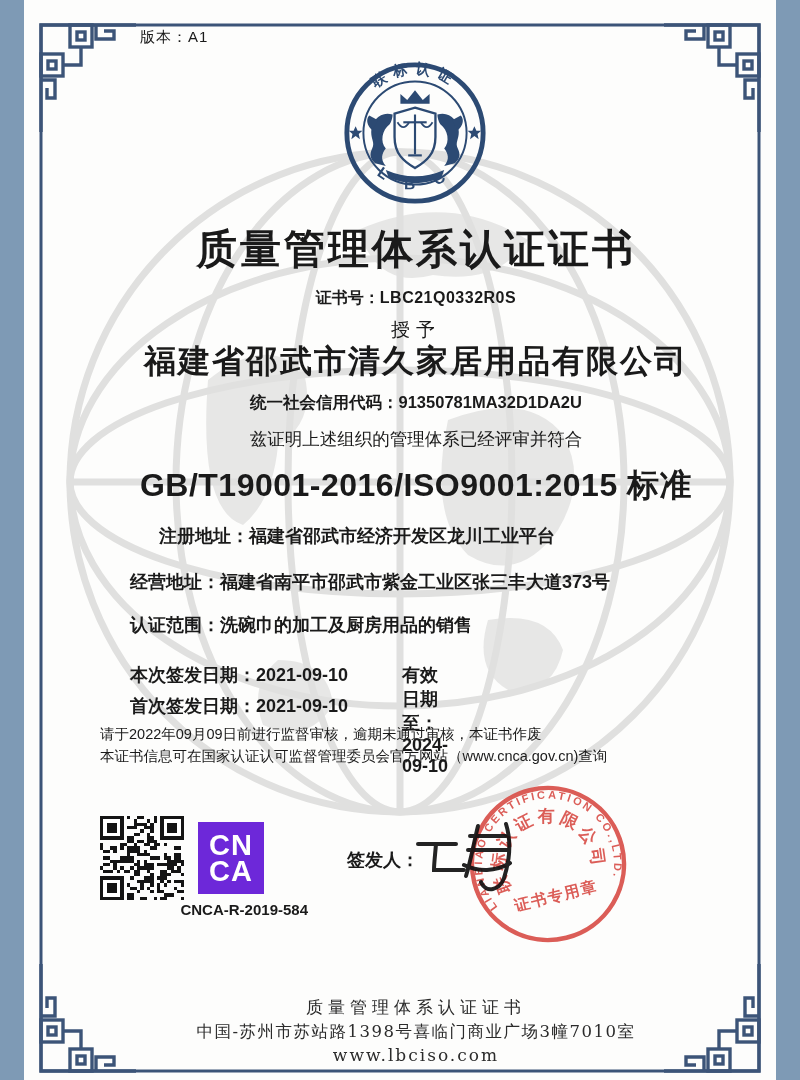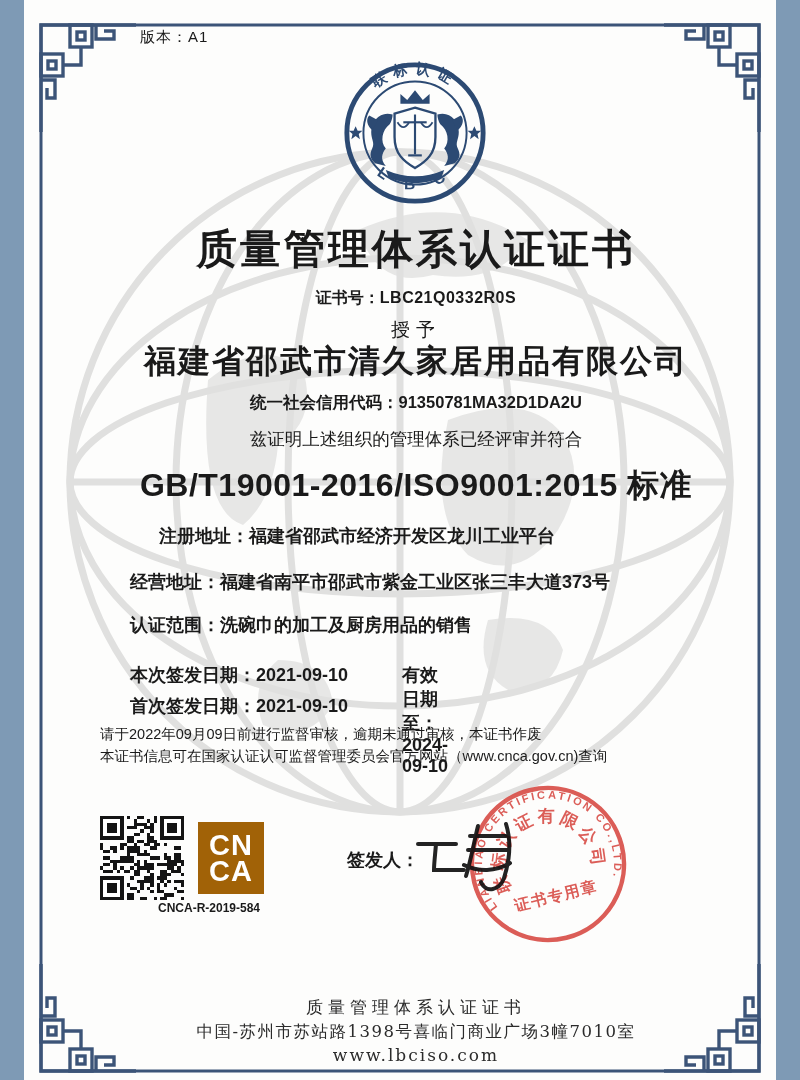--- a/index.html
+++ b/index.html
@@ -24,24 +24,24 @@
   .credit{top:392px;font-size:16.5px;font-weight:700;}
   .statement{top:427px;font-size:17.5px;font-weight:500;}
   .standard{top:464px;font-size:32px;font-weight:700;letter-spacing:.5px;}
   .fieldrow{left:130px;font-size:18px;font-weight:600;}
   .row1{top:524px;margin-left:29px;} .row2{top:570px;} .row3{top:613px;}
   .daterow{top:663px;left:130px;font-size:18px;font-weight:600;}
   .validcol{position:absolute;left:272px;top:0;}
   .firstrow{top:694px;left:130px;font-size:18px;font-weight:600;}
   .notes{left:100px;top:723px;width:628px;font-size:14.5px;line-height:22px;font-weight:500;}
   .qr{left:100px;top:816px;}
-  .cnca-box{left:198px;top:822px;width:66px;height:72px;background:#a16207;color:#fff;
+  .cnca-box{left:198px;top:822px;width:66px;height:72px;background:#6d28d9;color:#fff;
             display:flex;flex-direction:column;align-items:center;justify-content:center;
             font-weight:900;font-size:29px;line-height:26px;letter-spacing:1px;}
-  .cnca-reg{left:158px;top:901px;width:150px;text-align:left;font-size:12px;font-weight:600;}
+  .cnca-reg{left:158px;top:901px;width:150px;text-align:right;font-size:15px;font-weight:600;}
   .signer{left:347px;top:848px;font-size:18px;font-weight:600;}
   .signature{left:408px;top:810px;z-index:4;}
   .stamp{left:462px;top:778px;z-index:3;transform:rotate(-14deg);opacity:.92;}
   .footer1{top:996px;font-size:17px;font-family:"DejaVu Serif",serif;letter-spacing:5px;color:#2b2b2b;}
   .footer2{top:1021px;font-size:16.5px;font-family:"DejaVu Serif",serif;letter-spacing:1.5px;color:#2b2b2b;}
   .footer3{top:1045px;font-size:17px;font-family:"DejaVu Serif",serif;letter-spacing:2px;color:#2b2b2b;}
 </style>
 </head>
 <body>
 

